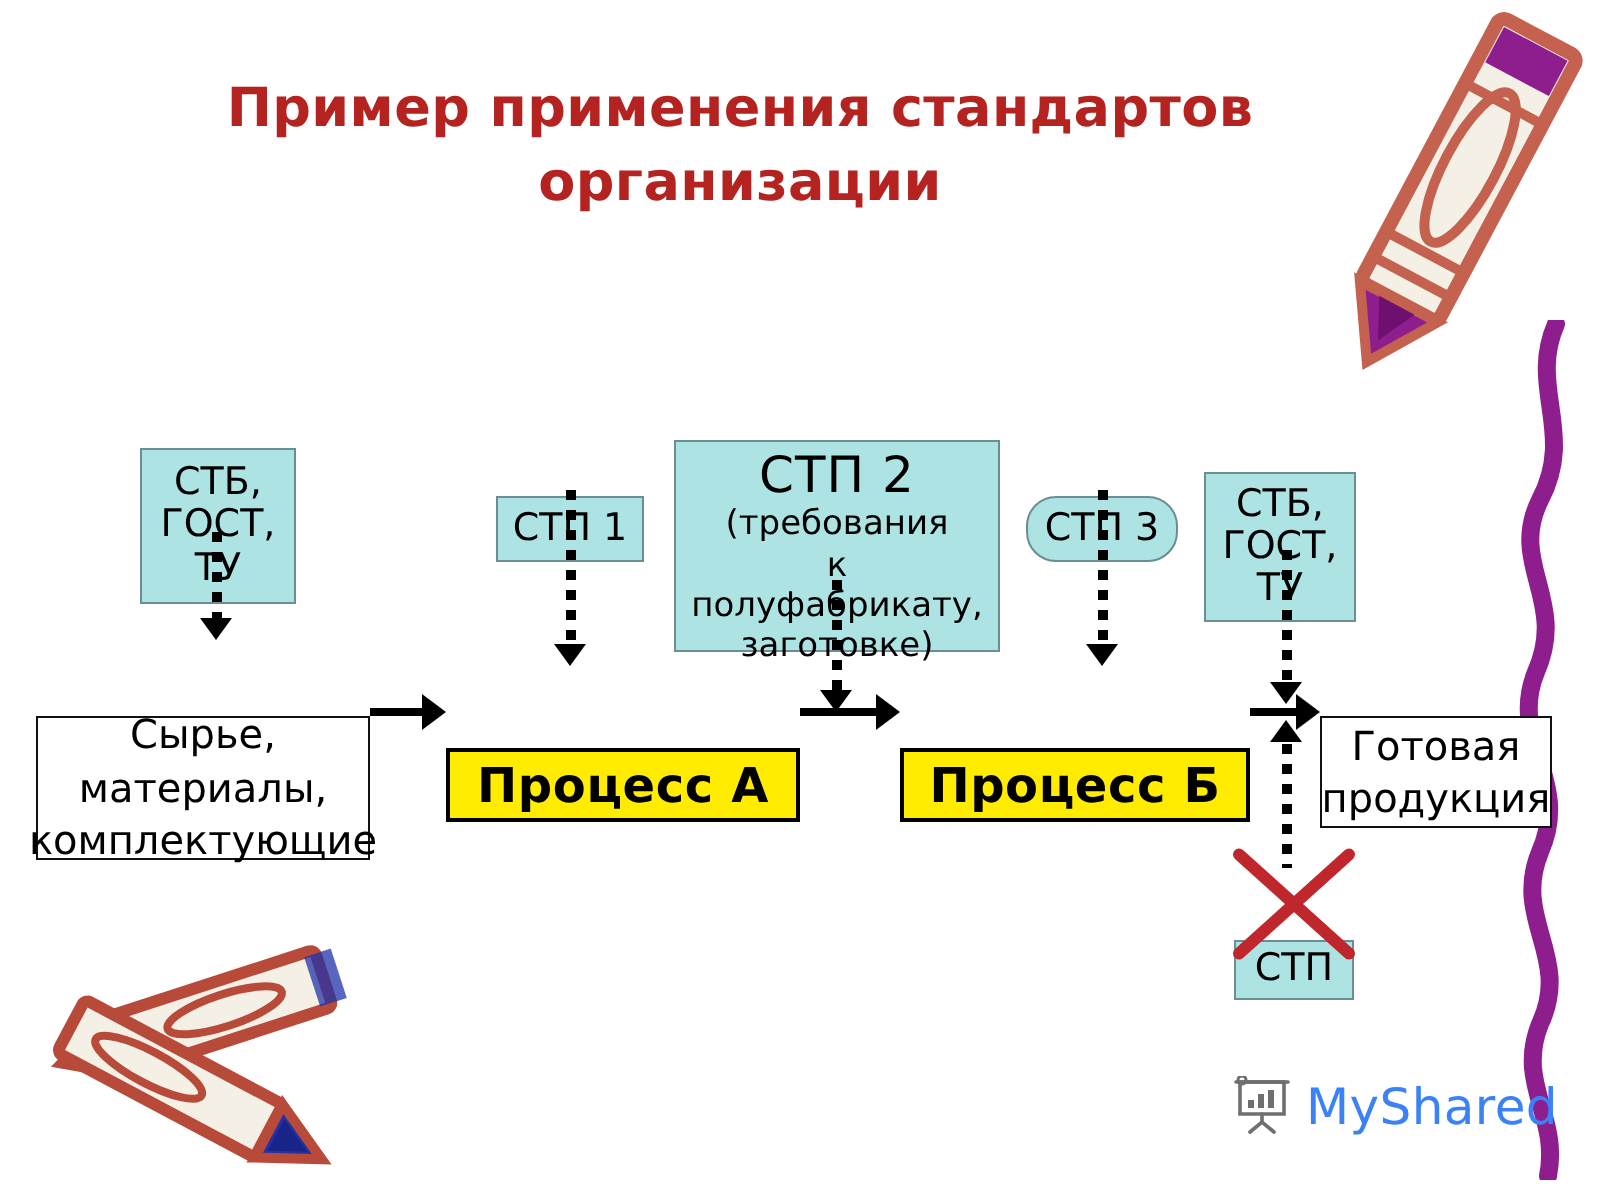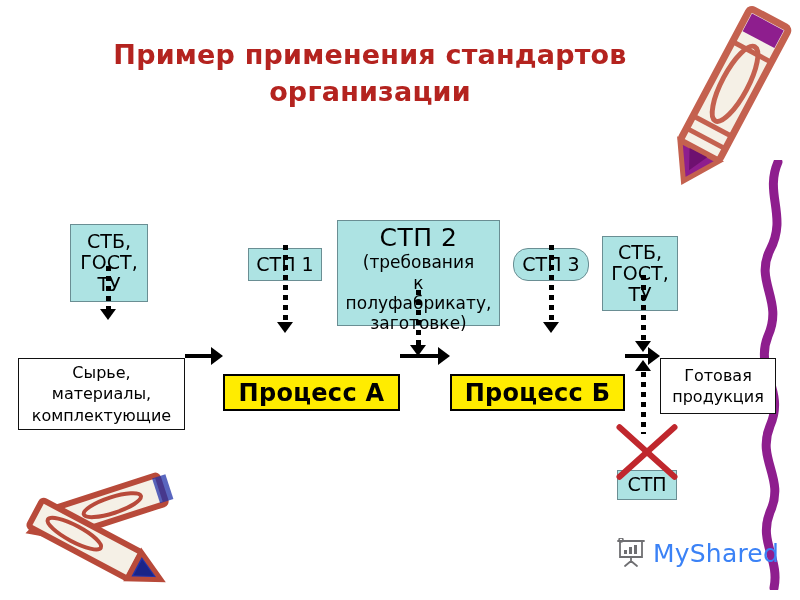--- a/index.html
+++ b/index.html
@@ -27,21 +27,21 @@
   .std-box{               
     background:#ade3e3;border:1.5px solid #6a8e93;
     color:#000;font-size:19px;line-height:1.12;
     font-family:"DejaVu Sans","Liberation Sans",sans-serif;
   }
   .std-box .big{font-size:25px;display:block;letter-spacing:.5px;}
   .std-box .sml{font-size:17px;display:block;line-height:1.2;}
 
   .white-box{            
     background:#ffffff;border:1.6px solid #111;
-    color:#000;font-size:16px;line-height:1.32;
+    color:#000;font-size:20px;line-height:1.32;
     font-family:"DejaVu Sans","Liberation Sans",sans-serif;
   }
 
   .proc-box{             
     background:#ffec00;border:2px solid #000;
     color:#000;font-size:24px;font-weight:700;letter-spacing:.3px;
     font-family:"DejaVu Sans","Liberation Sans",sans-serif;
   }
 
   

